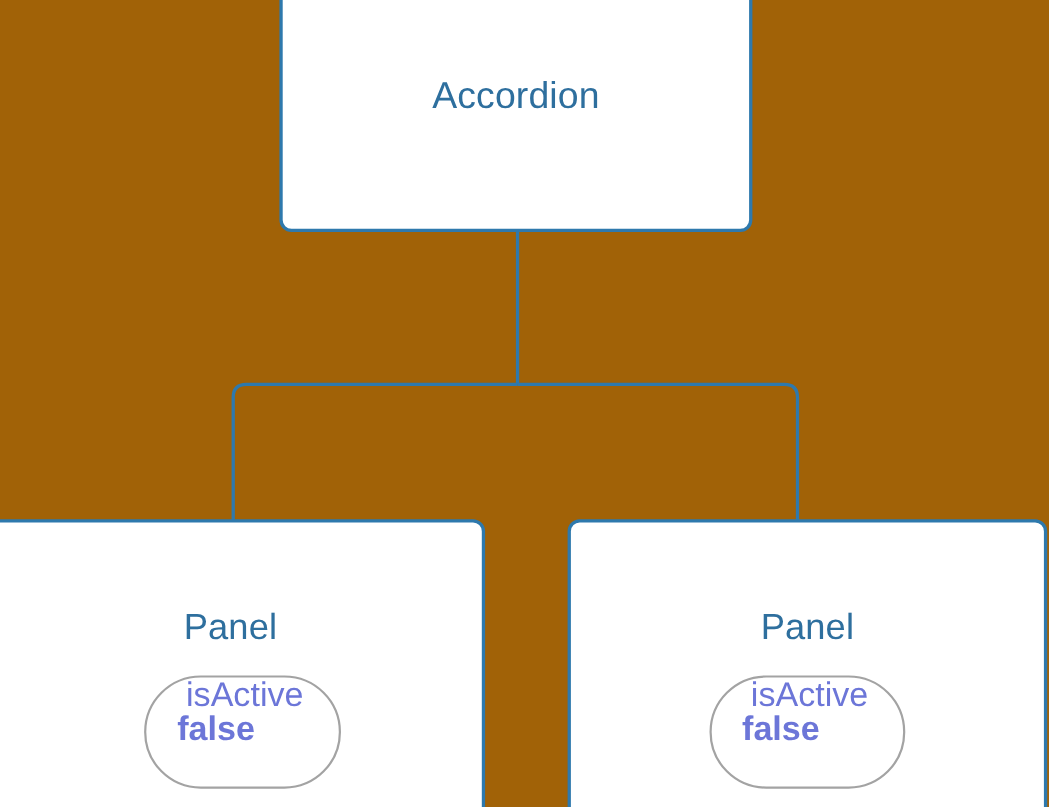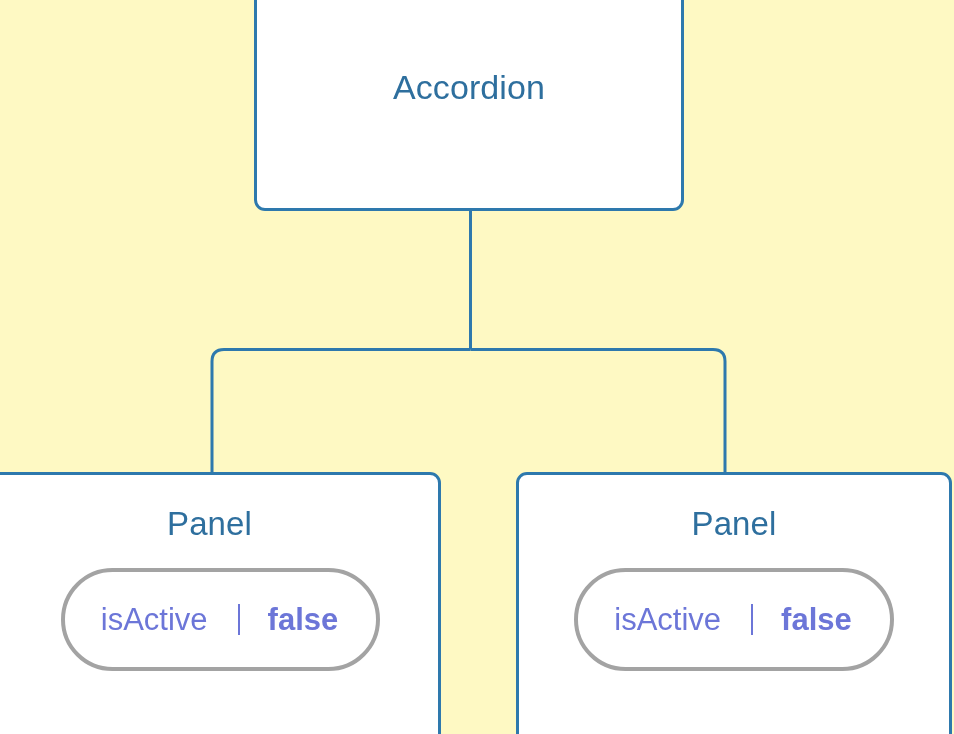--- a/index.html
+++ b/index.html
@@ -11,21 +11,21 @@
     width: 954px;
     height: 734px;
     background: #4c6a73;
     font-family: "Liberation Sans", sans-serif;
     overflow: hidden;
   }
   #stage {
     position: relative;
     width: 954px;
     height: 734px;
-    background: #fef9c3;
+    background: #a16207;
   }
 
   
   #edges {
     position: absolute;
     left: 0;
     top: 0;
     width: 954px;
     height: 734px;
     pointer-events: none;
@@ -74,34 +74,35 @@
     line-height: 1;
     white-space: nowrap;
   }
 
   .node-root .node-title {
     font-size: 34px;
   }
 
   .node-panel-left .node-title,
   .node-panel-right .node-title {
-    margin-top: 32px;
+    margin-top: 78px;
   }
 
   
   .pill {
     margin-top: 28px;
     display: flex;
-    align-items: center;
+    align-items: flex-start;
     height: 103px;
-    border: 4px solid #a3a3a3;
+    border: 2px solid #a3a3a3;
     border-radius: 52px;
     box-sizing: border-box;
     background: transparent;
     overflow: hidden;
+    flex-direction: column;
   }
 
   .pill-key,
   .pill-value {
     display: flex;
     align-items: center;
     justify-content: center;
     color: #6c76d8;
     font-size: 31px;
     line-height: 1;

